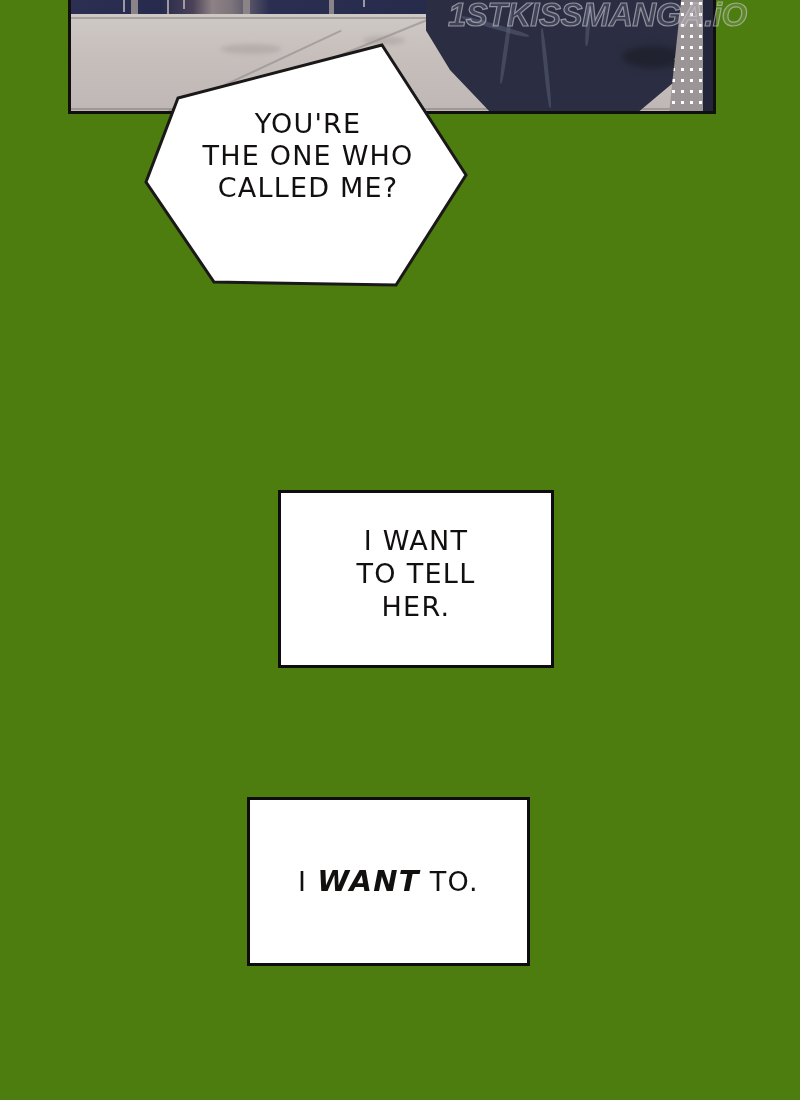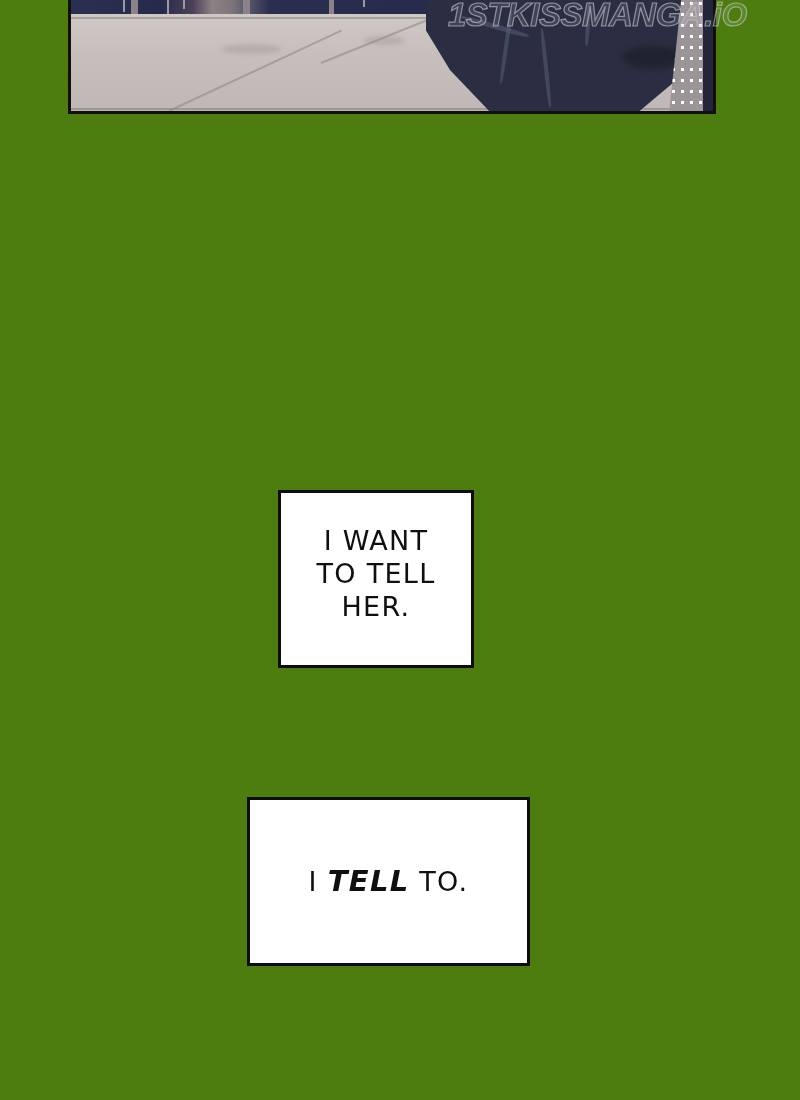--- a/index.html
+++ b/index.html
@@ -197,21 +197,21 @@
     font-family: "DejaVu Sans", sans-serif;
     font-weight: 400;
     font-size: 27px;
     line-height: 33px;
     letter-spacing: 1.3px;
     color: #120f0f;
     text-align: center;
     white-space: pre-line;
   }
 
-  #caption-box-1 { left: 278px; top: 490px; width: 196px; height: 178px; }
+  #caption-box-1 { left: 278px; top: 490px; width: 276px; height: 178px; }
   #caption-box-2 { left: 247px; top: 797px; width: 283px; height: 169px; }
 
   #caption-box-1 .caption-text { transform: translateY(-6px); }
 
   .cap3-line {
     font-family: "DejaVu Sans", sans-serif;
     font-size: 27px;
     letter-spacing: 1.3px;
     color: #120f0f;
   }
@@ -256,24 +256,32 @@
     </div>
 
     <div class="hand"></div>
 
     <div class="polka"></div>
     <div class="polka-dark"></div>
   </div>
 
   <div class="watermark">1STKISSMANGA.iO</div>
 
+  <div class="bubble-wrap">
+    <svg class="bubble-svg" width="336" height="256" viewBox="0 0 336 256">
+      <polygon points="242,7 326,137 256,247 74,244 6,144 38,60" fill="#ffffff" stroke="#1a1818" stroke-width="3" stroke-linejoin="miter"></polygon>
+    </svg>
+    <div class="bubble-text">YOU'RE
+THE ONE WHO
+CALLED ME?</div>
+  </div>
 
   <div class="caption-box" id="caption-box-1">
     <div class="caption-text">I WANT
 TO TELL
 HER.</div>
   </div>
 
   <div class="caption-box" id="caption-box-2">
-    <div class="caption-text"><span class="cap3-line">I </span><span class="cap3-line cap3-emph">TELL</span><span class="cap3-line"> TO.</span></div>
+    <div class="caption-text"><span class="cap3-line">I </span><span class="cap3-line cap3-emph">WANT</span><span class="cap3-line"> TO.</span></div>
   </div>
 
 </div>
 
 </body></html>

